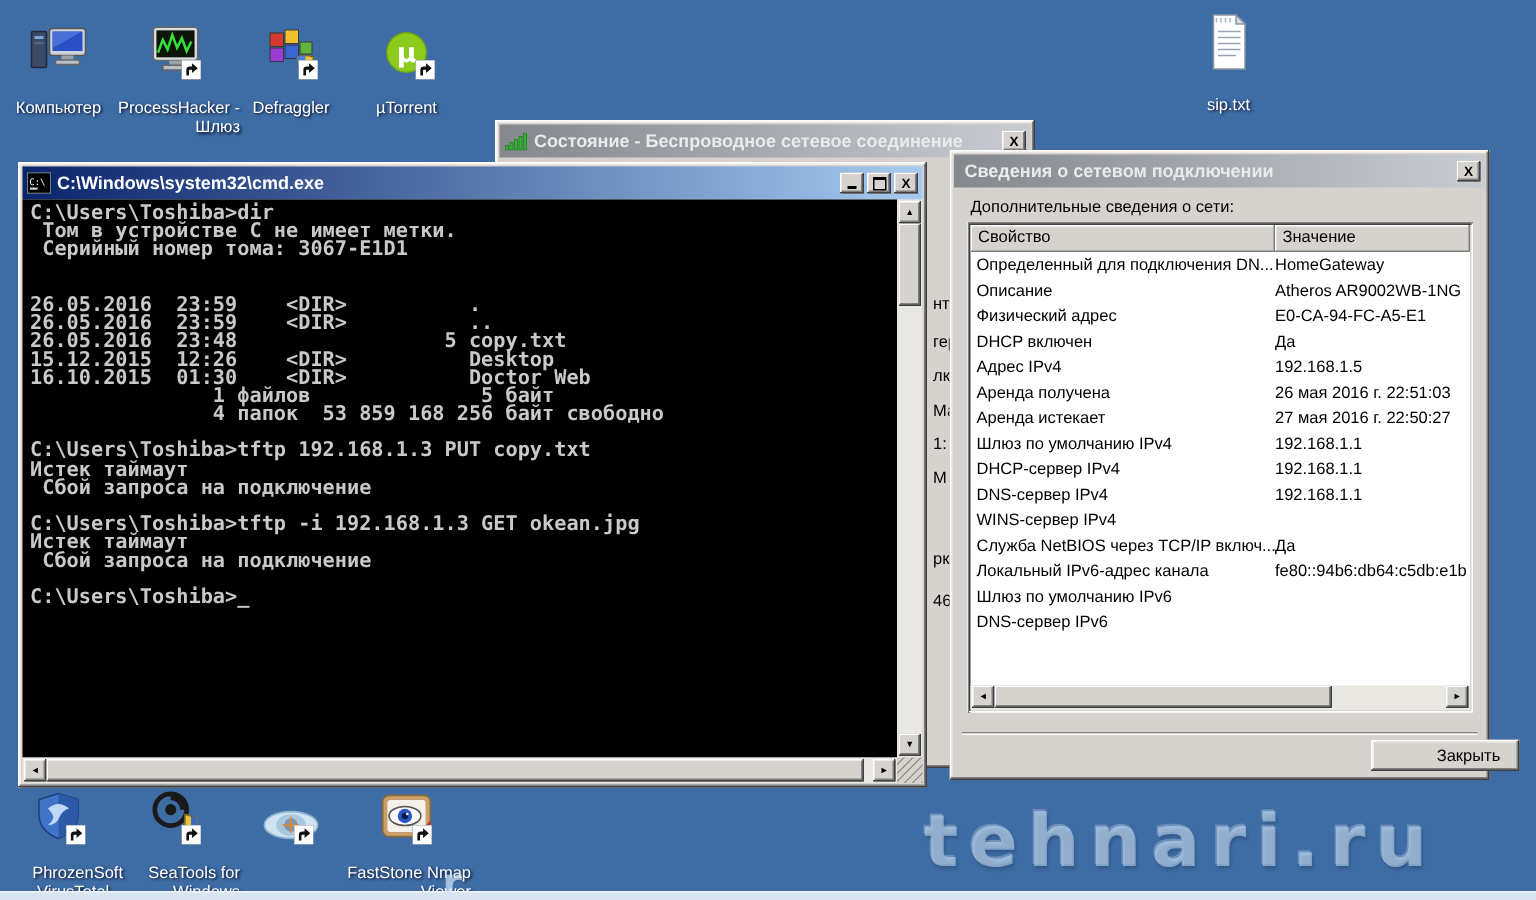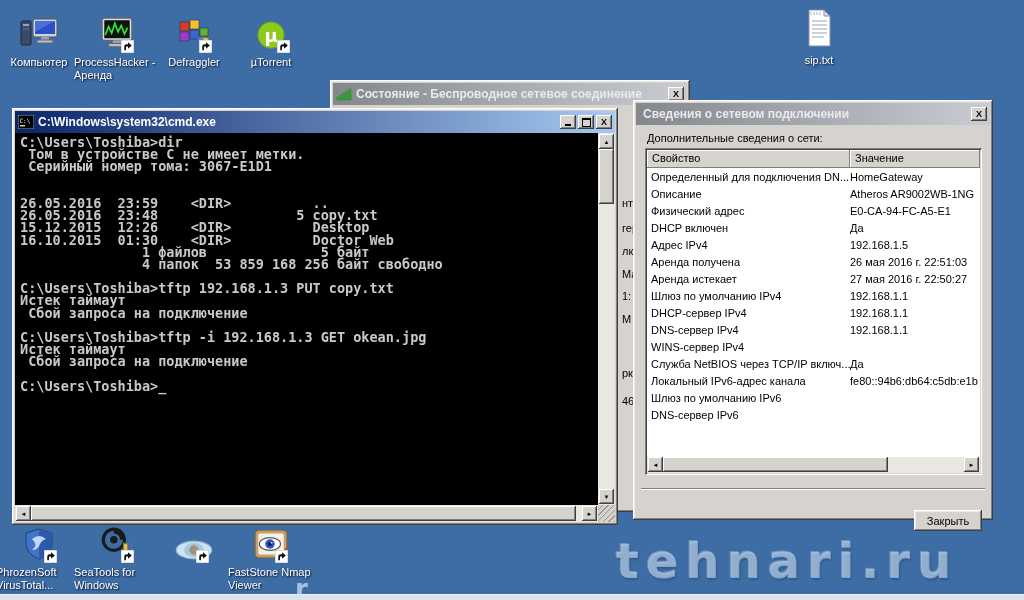--- a/index.html
+++ b/index.html
@@ -4,21 +4,21 @@
 <style>
   html,body{margin:0;padding:0;background:#222;}
   #screen{position:relative;width:1024px;height:600px;overflow:hidden;
           background:#3E6DA5;font-family:"Liberation Sans","DejaVu Sans",sans-serif;}
 
   
   .di{position:absolute;width:86px;display:flex;flex-direction:column;align-items:center;cursor:default;}
   .di-icon{height:46px;display:flex;align-items:flex-end;justify-content:center;position:relative;}
   .di-badge{position:absolute;left:22px;bottom:-1px;width:13px;height:13px;}
   .di-badge svg{width:13px;height:13px;display:block;}
-  .di-label{margin-top:4px;font:11px/13px "Liberation Sans",sans-serif;color:#fff;text-align:left;
+  .di-label{margin-top:14px;font:11px/13px "Liberation Sans",sans-serif;color:#fff;text-align:right;
             text-shadow:1px 1px 2px rgba(0,0,25,.95);max-width:86px;}
 
   
   .win{position:absolute;background:#D6D3CE;
        box-shadow:inset -1px -1px #404040,inset 1px 1px #fff,inset -2px -2px #808080,inset 2px 2px #ECEBE6;}
   .titlebar{position:absolute;left:3px;top:3px;right:3px;height:22px;display:flex;align-items:center;
             padding:0 3px;box-sizing:border-box;}
   .titlebar.active{background:linear-gradient(90deg,#0A246A,#A6CAF0);}
   .titlebar.inactive{background:linear-gradient(90deg,#84888D,#C9CDD3);}
   .tb-title{font:bold 12px "Liberation Sans",sans-serif;color:#fff;margin-left:4px;white-space:nowrap;
@@ -69,21 +69,21 @@
   .tcell{font:11px "Liberation Sans",sans-serif;color:#000;white-space:nowrap;overflow:hidden;}
   .tname{width:199px;padding-left:4px;flex:none;}
   .tvalue{flex:1;}
   .dlg-hscroll{position:absolute;left:2px;right:2px;bottom:2px;height:16px;background:#E9E7E2;}
   .etched{position:absolute;left:8px;right:8px;top:388px;height:0;
           border-top:1px solid #808080;border-bottom:1px solid #fff;}
   .btn{position:absolute;background:#D6D3CE;display:flex;align-items:center;justify-content:center;
        font:11px "Liberation Sans",sans-serif;color:#000;
        box-shadow:inset -1px -1px #404040,inset 1px 1px #fff,inset -2px -2px #808080,inset 2px 2px #ECEBE6;
        cursor:default;}
-  #btn-close-details{left:281px;top:410px;width:68px;height:21px;}
+  #btn-close-details{left:281px;top:393px;width:68px;height:21px;padding-left:31px;}
 
   
   #watermark{position:absolute;left:616px;top:513px;z-index:5;
              font:bold 48px "DejaVu Sans",sans-serif;letter-spacing:7px;
              color:rgba(198,224,246,0.55);
              text-shadow:1px 2px 2px rgba(35,65,105,0.4),-1px -1px 0 rgba(255,255,255,0.25);
              pointer-events:none;margin-top:20px;}
   #watermark2{position:absolute;left:295px;top:574px;z-index:5;font:bold 26px "DejaVu Sans",sans-serif;
               color:rgba(210,230,248,0.7);pointer-events:none;}
   #taskbar-strip{position:absolute;left:0;bottom:0;width:1024px;height:5px;background:#D8E4F0;
@@ -119,21 +119,21 @@
             <rect x="13" y="23" width="8" height="3" fill="#9AA2AD"></rect>
             <rect x="9" y="26" width="16" height="3" rx="1" fill="#B9C0C9" stroke="#666"></rect>
           </svg>
           <div class="di-badge">
             <svg viewBox="0 0 12 12">
               <rect width="12" height="12" fill="#fff" stroke="#8899AA" stroke-width="0.6"></rect>
               <path d="M3 9.5 L3 6 Q3 4 5.2 4 L6.5 4 L6.5 2 L10 5 L6.5 8 L6.5 6 L5.2 6 Q4.6 6 4.6 6.8 L4.6 9.5 Z" fill="#111"></path>
             </svg>
           </div>
         </div>
-        <div class="di-label">ProcessHacker - Аренда</div>
+        <div class="di-label">ProcessHacker - Шлюз</div>
       </div>
       <div class="di" style="left: 151px; top: 6px;">
         <div class="di-icon">
           <svg width="34" height="34" viewBox="0 0 34 34">
             <g stroke="#333" stroke-width="0.6">
               <rect x="3" y="4" width="9" height="9" fill="#D43A2F"></rect>
               <rect x="13" y="2" width="9" height="9" fill="#F0C030"></rect>
               <rect x="13" y="12" width="9" height="9" fill="#3A66D4"></rect>
               <rect x="3" y="14" width="9" height="9" fill="#9C3AD4"></rect>
               <rect x="23" y="10" width="8" height="8" fill="#5FB33A"></rect>
@@ -314,20 +314,21 @@
         <span class="tbtn">X</span>
       </span>
     </div>
     <div id="console">
       <div class="con-text">
           <div class="con-line">C:\Users\Toshiba&gt;dir</div>
           <div class="con-line"> Том в устройстве C не имеет метки.</div>
           <div class="con-line"> Серийный номер тома: 3067-E1D1</div>
           <div class="con-line"></div>
           <div class="con-line"></div>
+          <div class="con-line">26.05.2016  23:59    &lt;DIR&gt;          .</div>
           <div class="con-line">26.05.2016  23:59    &lt;DIR&gt;          ..</div>
           <div class="con-line">26.05.2016  23:48                 5 copy.txt</div>
           <div class="con-line">15.12.2015  12:26    &lt;DIR&gt;          Desktop</div>
           <div class="con-line">16.10.2015  01:30    &lt;DIR&gt;          Doctor Web</div>
           <div class="con-line">               1 файлов              5 байт</div>
           <div class="con-line">               4 папок  53 859 168 256 байт свободно</div>
           <div class="con-line"></div>
           <div class="con-line">C:\Users\Toshiba&gt;tftp 192.168.1.3 PUT copy.txt</div>
           <div class="con-line">Истек таймаут</div>
           <div class="con-line"> Сбой запроса на подключение</div>

